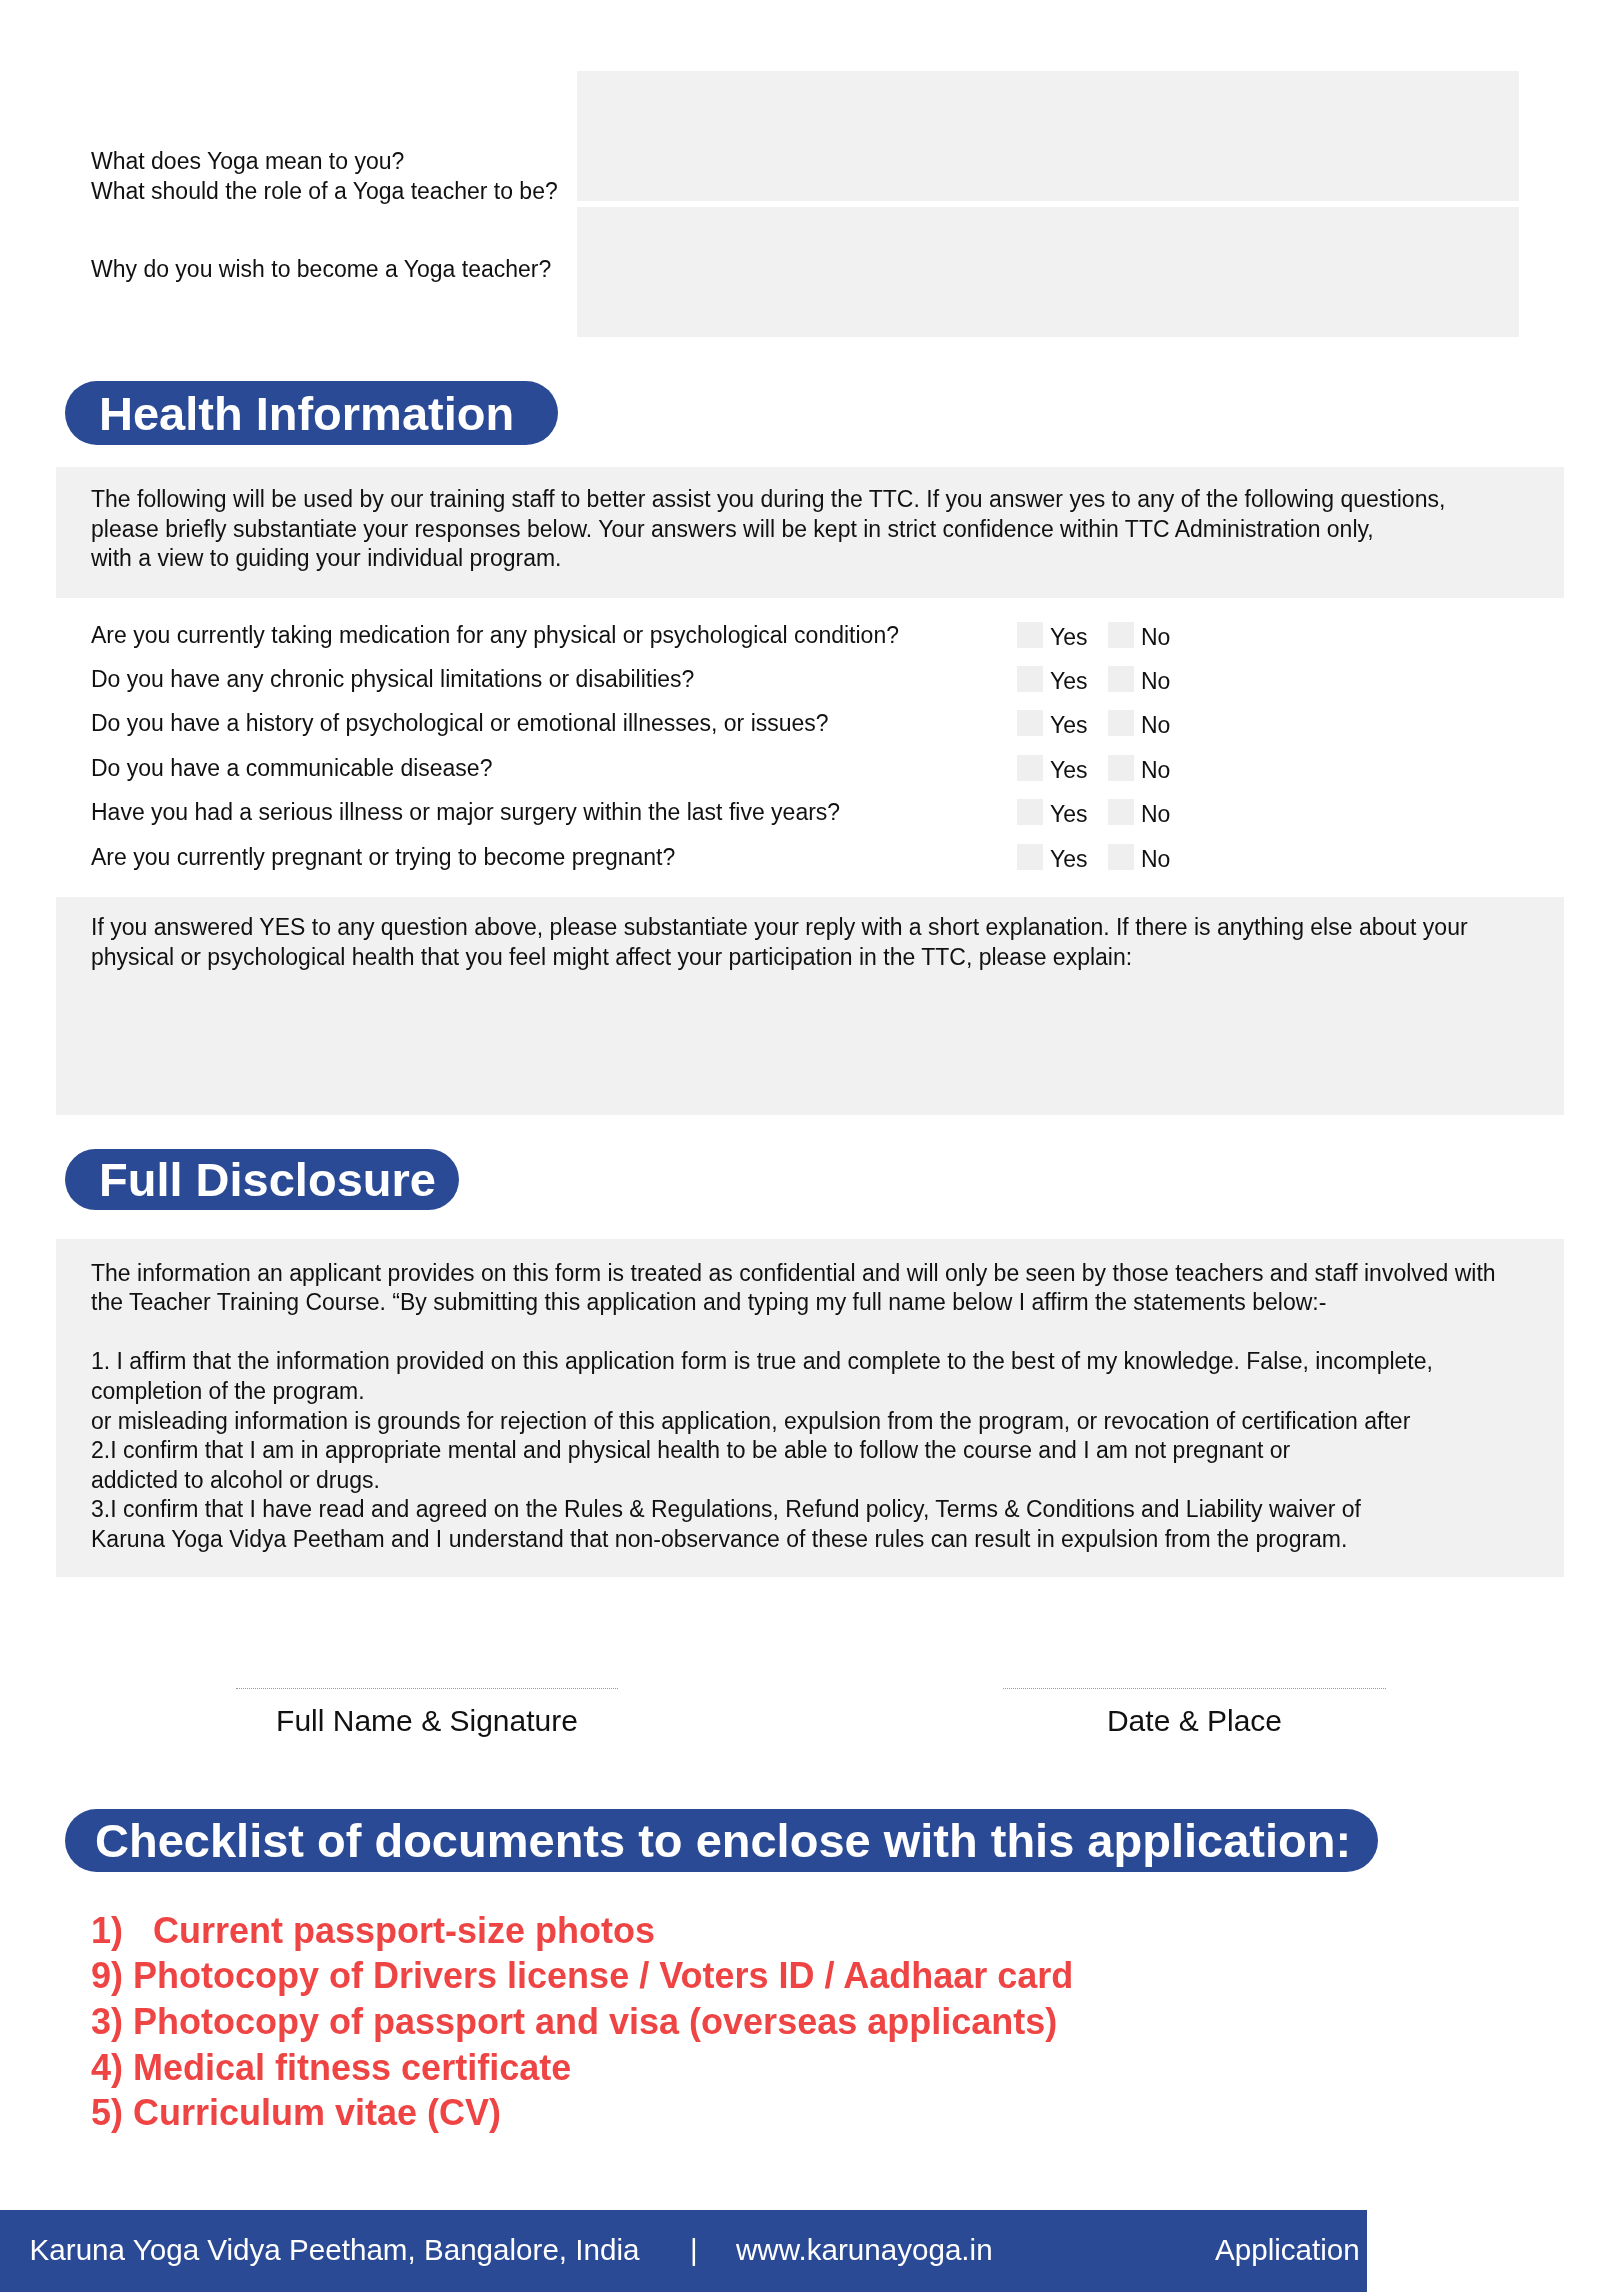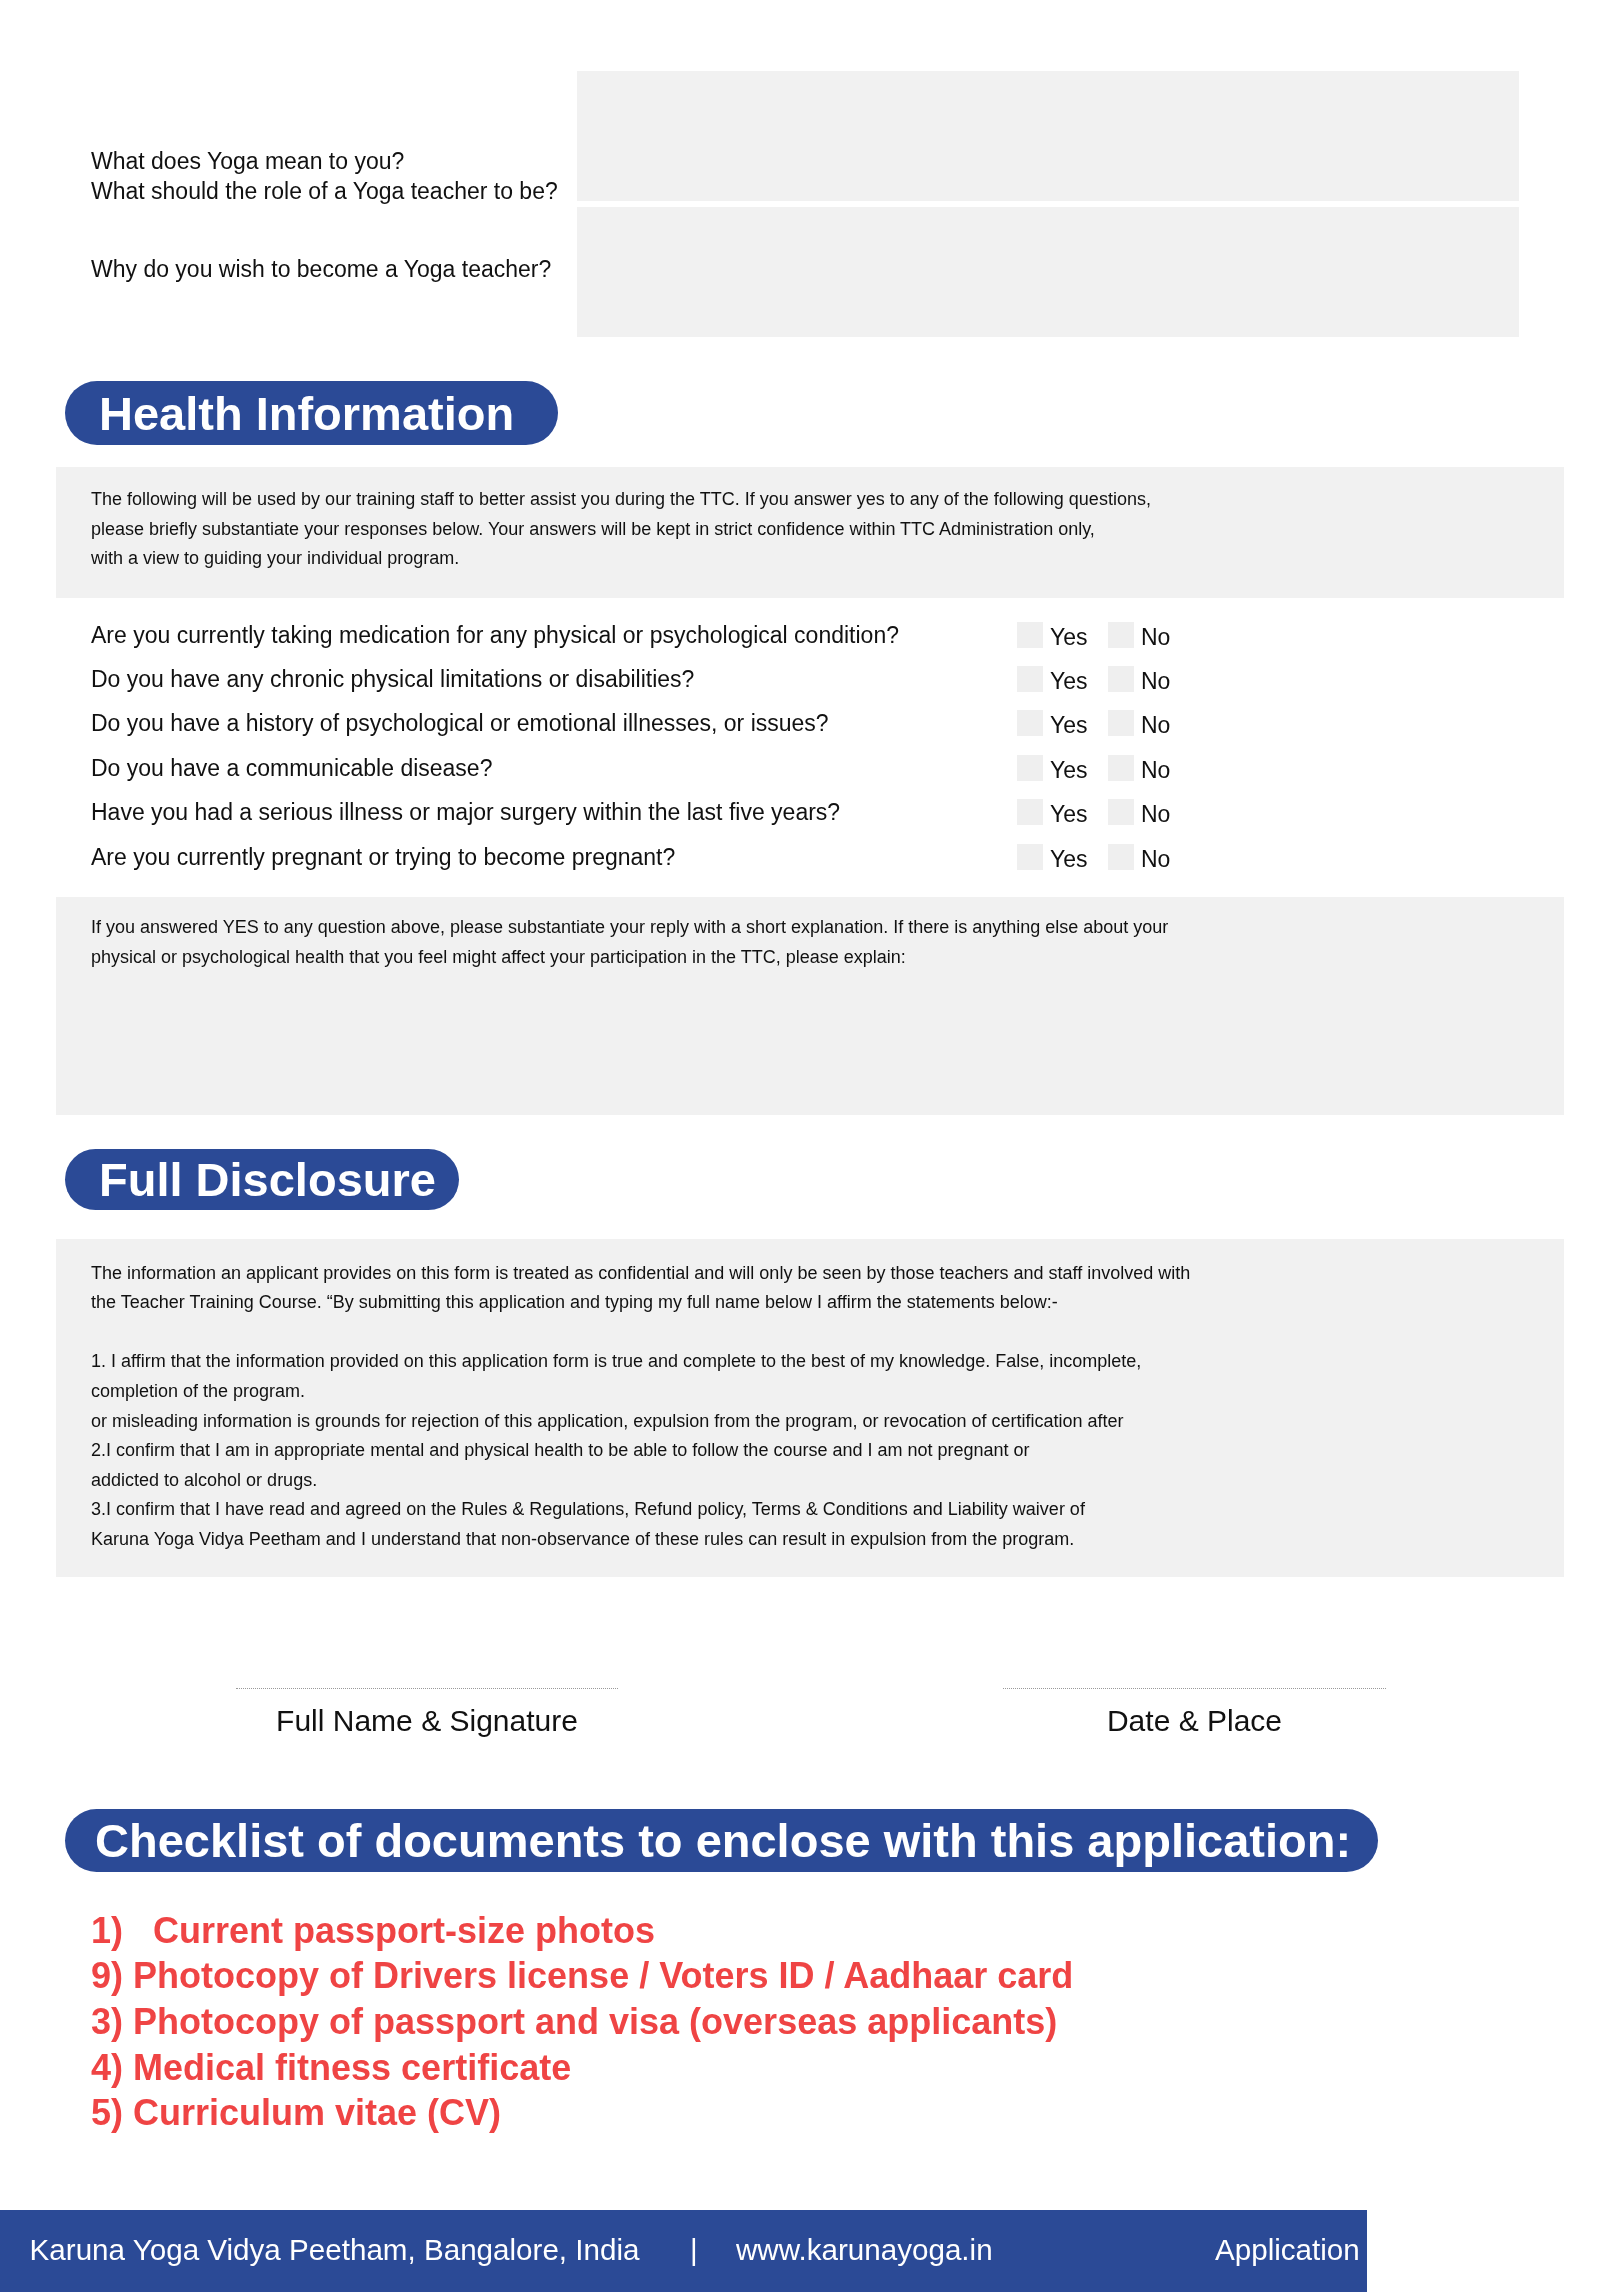--- a/index.html
+++ b/index.html
@@ -9,21 +9,21 @@
     font-family: "Liberation Sans", "DejaVu Sans", sans-serif;
   }
   .abs { position: absolute; }
   .grey { background: #f1f1f1; }
   .q-label { font-size: 23px; line-height: 29.6px; color: #111; }
   .pill {
     position: absolute; background: #2b4a96; color: #fff;
     border-radius: 32px; font-weight: bold; white-space: nowrap;
     display: flex; align-items: center;
   }
-  .para { font-size: 18px; line-height: 29.6px; color: #111; }
+  .para { font-size: 23px; line-height: 29.6px; color: #111; }
   .hq-row { position: absolute; left: 91px; height: 29px; width: 1254px; }
   .hq-text { position: absolute; left: 0; top: 0; font-size: 23px; line-height: 29px; white-space: nowrap; }
   .cb { position: absolute; width: 26px; height: 26px; background: #efefef; top: 0.9px; }
   .cb-label { position: absolute; font-size: 23px; line-height: 29px; top: 1.8px; }
   .sig-line { position: absolute; border-top: 1.8px dotted #9a9a9a; height: 0; }
   .sig-label { position: absolute; font-size: 30px; line-height: 36px; text-align: center; }
   .list-item { position: absolute; left: 91px; font-size: 36px; line-height: 45px; font-weight: bold; white-space: nowrap; color: #ef4444; }
   .footer {
     position: absolute; left: 0; top: 2210px; width: 1367px; height: 82px;
     background: #2b4a96; color: #fff; font-size: 29.6px;

